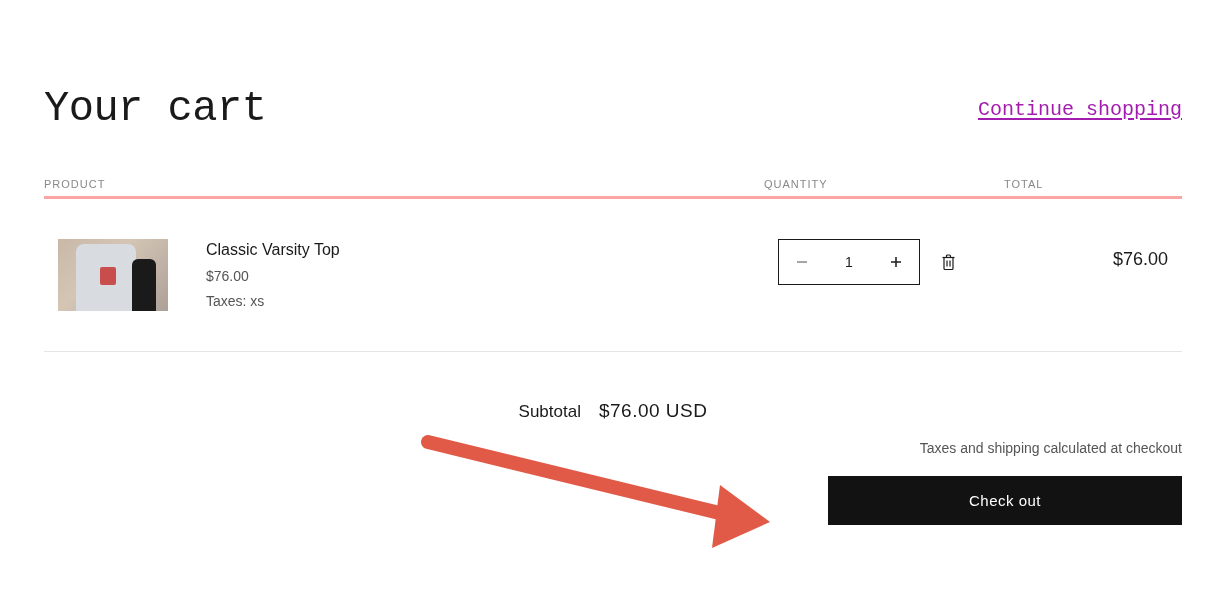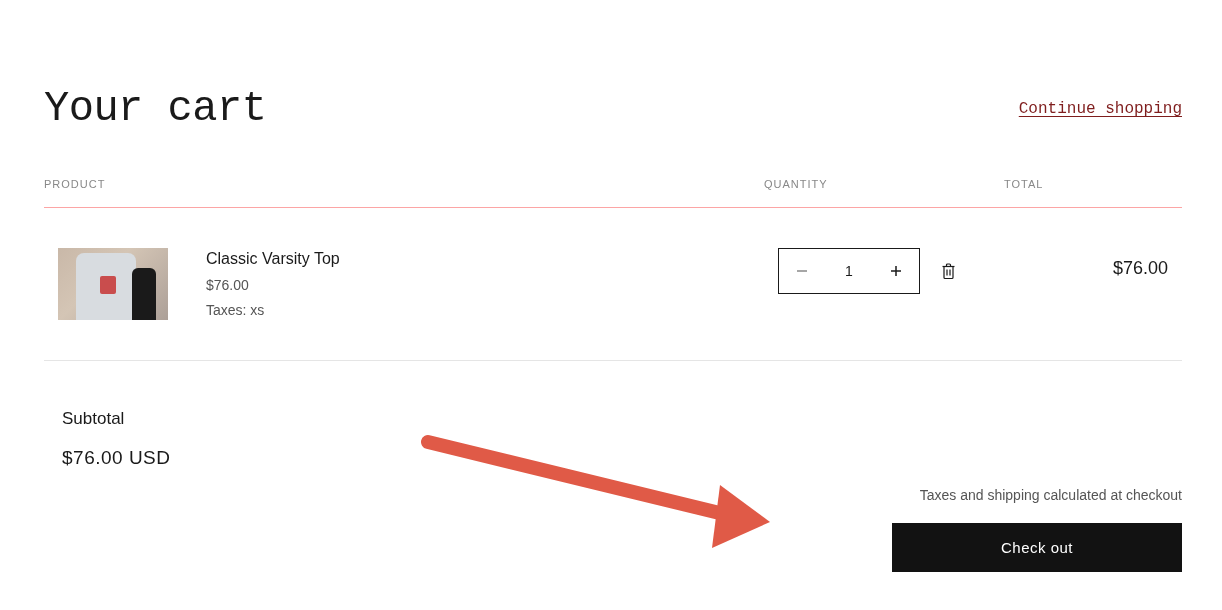--- a/index.html
+++ b/index.html
@@ -25,34 +25,34 @@
       margin-bottom: 45px;
       font-family: Liberation Mono, monospace;
     }
     .cart-title {
       font-size: 42px;
       font-weight: 400;
       letter-spacing: -0.5px;
       color: #1a1a1a;
     }
     .continue-link {
-      font-size: 16px;
-      color: #7f1d1d;
+      font-size: 20px;
+      color: #a21caf;
       text-decoration: underline;
       text-underline-offset: 3px;
       cursor: pointer;
     }
     .table-header {
       display: flex;
       font-size: 11px;
       letter-spacing: 1px;
       color: #888;
       text-transform: uppercase;
-      padding-bottom: 17px;
-      border-bottom: 1px solid #fca5a5;
+      padding-bottom: 6px;
+      border-bottom: 3px solid #fca5a5;
     }
     .col-product {
       flex: 0 0 720px;
     }
     .col-quantity {
       flex: 0 0 240px;
     }
     .col-total {
       flex: 1;
       text-align: left;
@@ -176,23 +176,21 @@
       padding-top: 10px;
     }
     .cart-footer {
       margin-top: 48px;
       text-align: right;
     }
     .subtotal-row {
       display: flex;
       justify-content: center;
       align-items: baseline;
-      gap: 18px;
       margin-bottom: 18px;
-      flex-direction: column;
     }
     .subtotal-label {
       font-size: 17px;
       color: #1a1a1a;
     }
     .subtotal-value {
       font-size: 19px;
       color: #1a1a1a;
       letter-spacing: 0.5px;
       margin-left: 18px;
@@ -202,21 +200,21 @@
       color: #555;
       margin-bottom: 20px;
     }
     .checkout-btn {
       display: inline-block;
       background: #121212;
       color: #fff;
       font-size: 15px;
       letter-spacing: 0.5px;
       padding: 16px 0;
-      width: 290px;
+      width: 354px;
       text-align: center;
       border: none;
       cursor: pointer;
     }
     .arrow-annotation {
       position: absolute;
       left: 420px;
       top: 430px;
       pointer-events: none;
     }

